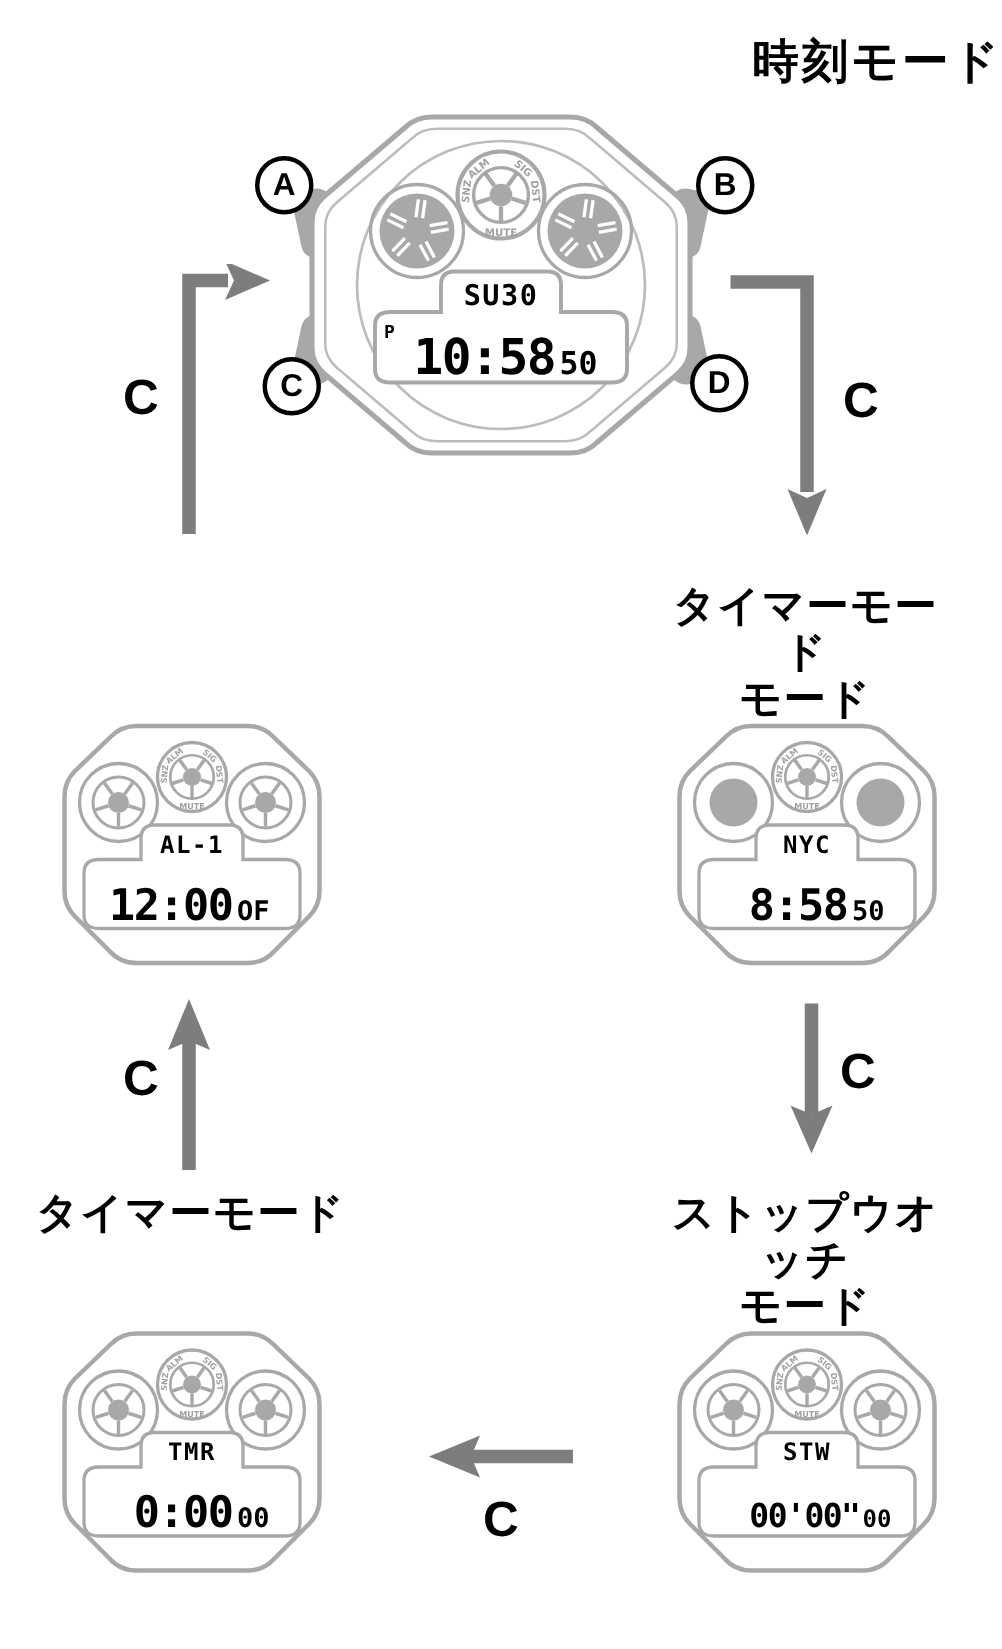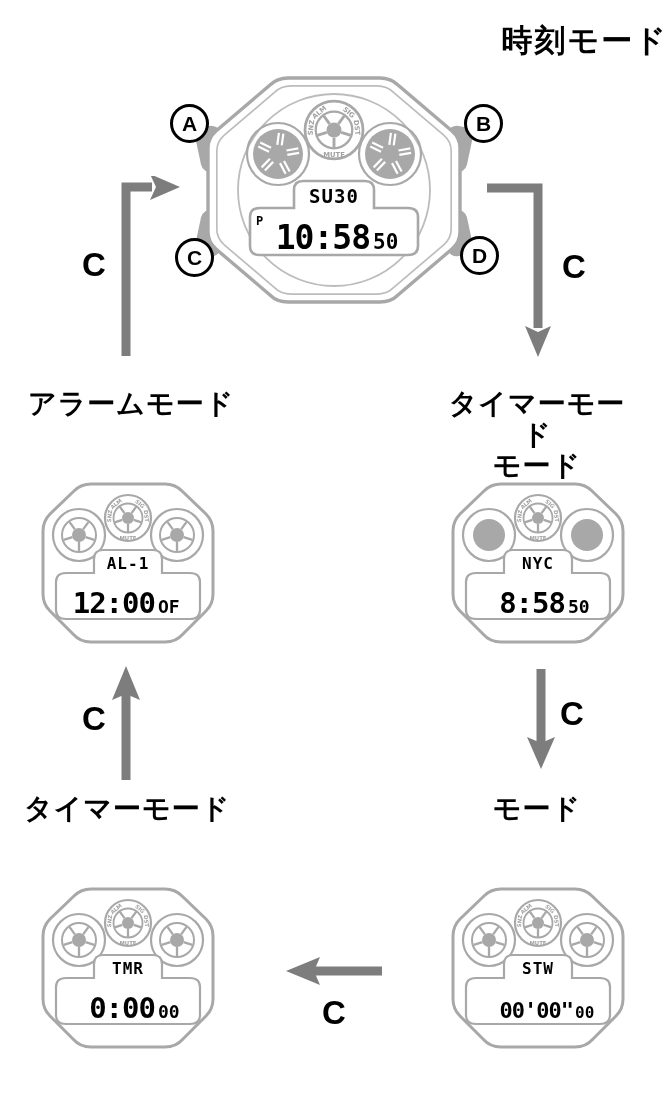--- a/index.html
+++ b/index.html
@@ -143,21 +143,20 @@
     <polygon class="arrow-head" points="32,-2 62,11 32,24 38,11"></polygon>
   </svg>
   <div class="abs c-label" style="left:82px;top:246px">C</div>
 
   <svg class="abs" style="left:484px;top:176px" width="72" height="186" viewBox="0 0 72 186">
     <polyline class="arrow-line" points="3,12 54,12 54,152"></polyline>
     <polygon class="arrow-head" points="41,150 54,181 67,150 54,156"></polygon>
   </svg>
   <div class="abs c-label" style="left:562px;top:248px">C</div>
 
-  <div class="abs mode-label" style="left:28px;top:388px">アラームモード</div>
   <div class="abs mode-label two-line" style="left:437px;top:388px">
     <div>タイマーモード</div>
     <div>モード</div>
   </div>
 
   <svg class="abs" style="left:33px;top:478px" width="190" height="172" viewBox="0 0 190 172">
     <path class="ln" d="M 58 6 L 132 6 Q 142 6 149 13 L 173 36 Q 180 43 180 53 L 180 116 Q 180 126 173 133 L 150 156 Q 143 164 132 164 L 58 164 Q 47 164 40 156 L 17 133 Q 10 126 10 116 L 10 53 Q 10 43 17 36 L 41 13 Q 48 6 58 6 Z"></path>
     <use href="#eye-spoke" transform="translate(46 57)"></use>
     <use href="#eye-spoke" transform="translate(144 57)"></use>
     <use href="#dial-sm" transform="translate(95 40)"></use>
@@ -185,20 +184,21 @@
   <div class="abs c-label" style="left:82px;top:700px">C</div>
 
   <svg class="abs" style="left:523px;top:665px" width="36" height="112" viewBox="0 0 36 112">
     <line class="arrow-line" x1="18" y1="4" x2="18" y2="78"></line>
     <polygon class="arrow-head" points="4,72 18,104 32,72 18,78"></polygon>
   </svg>
   <div class="abs c-label" style="left:560px;top:695px">C</div>
 
   <div class="abs mode-label" style="left:24px;top:793px">タイマーモード</div>
   <div class="abs mode-label two-line" style="left:437px;top:793px">
+    <div>ストップウオッチ</div>
     <div>モード</div>
   </div>
 
   <svg class="abs" style="left:33px;top:883px" width="190" height="172" viewBox="0 0 190 172">
     <path class="ln" d="M 58 6 L 132 6 Q 142 6 149 13 L 173 36 Q 180 43 180 53 L 180 116 Q 180 126 173 133 L 150 156 Q 143 164 132 164 L 58 164 Q 47 164 40 156 L 17 133 Q 10 126 10 116 L 10 53 Q 10 43 17 36 L 41 13 Q 48 6 58 6 Z"></path>
     <use href="#eye-spoke" transform="translate(46 57)"></use>
     <use href="#eye-spoke" transform="translate(144 57)"></use>
     <use href="#dial-sm" transform="translate(95 40)"></use>
     <path class="ln2f" d="M 33 95 L 61 95 L 61 81 Q 61 72 70 72 L 120 72 Q 129 72 129 81 L 129 95 L 157 95 Q 167 95 167 104 L 167 132 Q 167 141 157 141 L 33 141 Q 23 141 23 132 L 23 104 Q 23 95 33 95 Z"></path>
     <text class="lcd lcd-top" x="95" y="90.5" text-anchor="middle">TMR</text>

